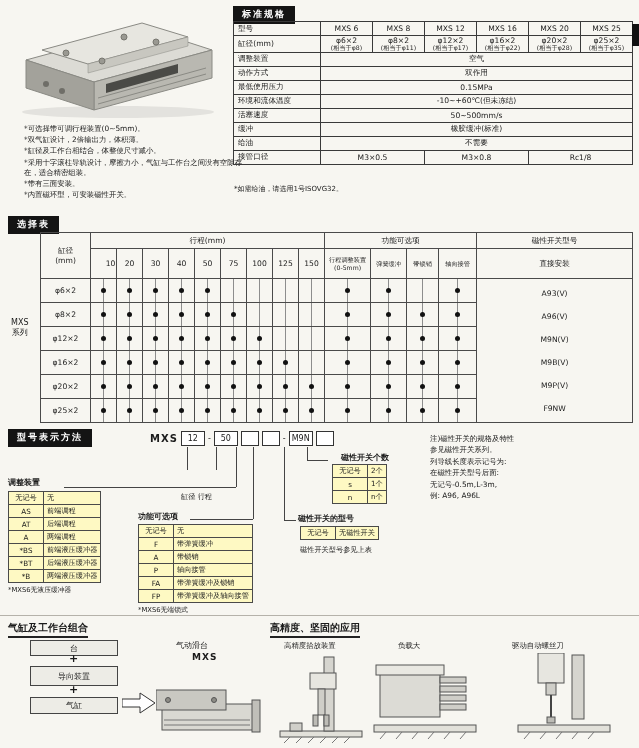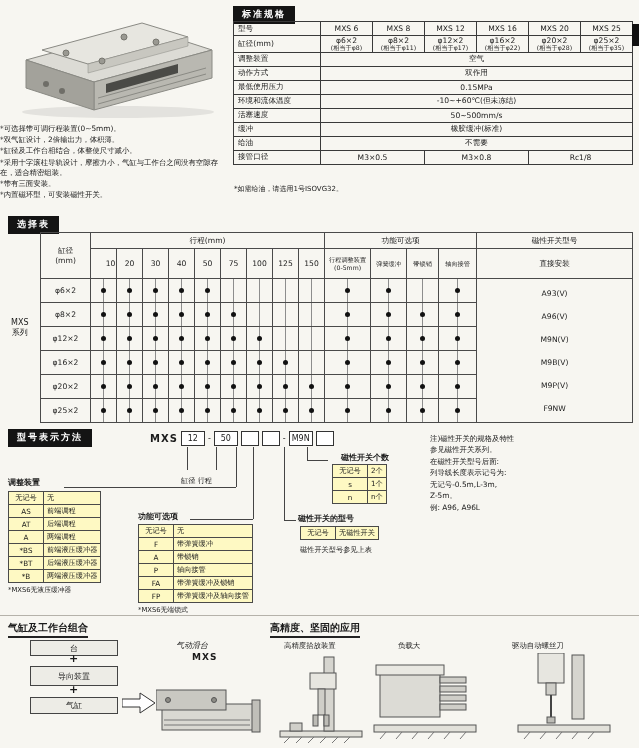--- a/index.html
+++ b/index.html
@@ -1,21 +1,21 @@
 <!DOCTYPE html>
 <html><head>
 <meta charset="utf-8">
 <style>
   html,body{margin:0;padding:0;background:#e9e8e3;}
   .page{position:relative;width:639px;height:748px;background:#f7f6f1;color:#1b1b1b;
         font-family:"DejaVu Sans","Liberation Sans",sans-serif;overflow:hidden;}
   .sec-hdr{position:absolute;background:#141414;color:#fff;font-size:9px;font-weight:bold;
            padding:2px 9px 3px;letter-spacing:2px;white-space:nowrap;}
   .photo{position:absolute;left:6px;top:6px;width:224px;height:114px;}
-  .notes{position:absolute;left:0;top:124px;width:226px;font-size:7.4px;line-height:1.38;}
+  .notes{position:absolute;left:24px;top:124px;width:226px;font-size:7.4px;line-height:1.38;}
   .note-line{margin:0 0 1px;}
   table{border-collapse:collapse;}
   .spec-wrap{position:absolute;left:233px;top:21px;}
   .spec-wrap table{width:399px;table-layout:fixed;font-size:7.6px;}
   .spec-wrap td{border:1px solid #3a3a3a;padding:0 2px;text-align:center;height:13px;}
   .lbl{text-align:left !important;padding-left:4px !important;margin-left:37px;}
   .bore-sub{font-size:6.2px;line-height:1.1;}
   .spec-note{position:absolute;left:234px;top:184px;font-size:7px;}
   .series{position:absolute;left:11px;top:318px;font-size:8px;line-height:1.3;text-align:center;}
   .sel-wrap{position:absolute;left:40px;top:232px;}
@@ -350,21 +350,21 @@
   <div class="leader" style="left:216px;top:447px;width:1px;height:23px;"></div>
   <div class="leader" style="left:236px;top:447px;width:1px;height:40px;"></div>
   <div class="leader" style="left:64px;top:487px;width:172px;height:1px;"></div>
   <div class="leader" style="left:253px;top:447px;width:1px;height:72px;"></div>
   <div class="leader" style="left:190px;top:519px;width:63px;height:1px;"></div>
   <div class="leader" style="left:284px;top:447px;width:1px;height:73px;"></div>
   <div class="leader" style="left:284px;top:520px;width:12px;height:1px;"></div>
   <div class="leader" style="left:307px;top:447px;width:1px;height:13px;"></div>
   <div class="leader" style="left:307px;top:460px;width:21px;height:1px;"></div>
 
-  <div class="plain-note" style="left:181px;top:476px;">缸径 行程</div>
+  <div class="plain-note" style="left:181px;top:492px;">缸径 行程</div>
 
   <div class="mini-label" style="left:8px;top:477px;">调整装置</div>
   <div class="mini" style="left:8px;top:491px;">
       <table>
         <tbody>
           <tr>
             <td class="k">无记号</td>
             <td>无</td>
           </tr>
           <tr>
@@ -458,40 +458,39 @@
             <td>无磁性开关</td>
           </tr>
         </tbody>
       </table>
     </div>
   <div class="plain-note" style="left:300px;top:545px;">磁性开关型号参见上表</div>
 
   <div class="ord-note">
       <div>注)磁性开关的规格及特性</div>
       <div>参见磁性开关系列。</div>
+      <div>列导线长度表示记号为:</div>
       <div>在磁性开关型号后面:</div>
-      <div>列导线长度表示记号为:</div>
       <div>无记号-0.5m,L-3m,</div>
-      <div>Z-5m。</div>
       <div>例: A96, A96L</div>
     </div>
 
   <div class="divider"></div>
 
   <div class="bottom-hdr" style="left:8px;top:621px;">气缸及工作台组合</div>
   <div class="combo">
     <div class="combo-box" style="left:20px;top:0;width:86px;height:14px;">台</div>
     <div class="plus" style="left:59px;top:12px;">+</div>
     <div class="combo-box" style="left:20px;top:26px;width:86px;height:18px;">导向装置</div>
     <div class="plus" style="left:59px;top:43px;">+</div>
     <div class="combo-box" style="left:20px;top:57px;width:86px;height:15px;">气缸</div>
     <svg class="sketch" style="left:112px;top:52px;" width="34" height="22" viewBox="0 0 34 22">
       <polygon points="0,7 18,7 18,1 33,11 18,21 18,15 0,15" fill="#fff" stroke="#333" stroke-width="1"></polygon>
     </svg>
-    <div class="result-label" style="left:166px;top:0;font-style:italic;">气动滑台</div>
+    <div class="result-label" style="left:166px;top:0;">气动滑台</div>
     <div class="result-model" style="left:182px;top:12px;">MXS</div>
     <svg class="sketch" style="left:146px;top:28px;" width="108" height="74" viewBox="0 0 108 74">
       <rect x="6" y="36" width="92" height="26" fill="#d9d8d2" stroke="#555"></rect>
       <rect x="0" y="22" width="70" height="20" fill="#c9c8c2" stroke="#555"></rect>
       <rect x="96" y="32" width="8" height="32" fill="#c0bfb9" stroke="#555"></rect>
       <circle cx="12" cy="32" r="2.5" fill="#8d8c86" stroke="#555"></circle>
       <circle cx="58" cy="32" r="2.5" fill="#8d8c86" stroke="#555"></circle>
       <line x1="8" y1="52" x2="94" y2="52" stroke="#777"></line>
       <line x1="8" y1="57" x2="94" y2="57" stroke="#777"></line>
     </svg>

